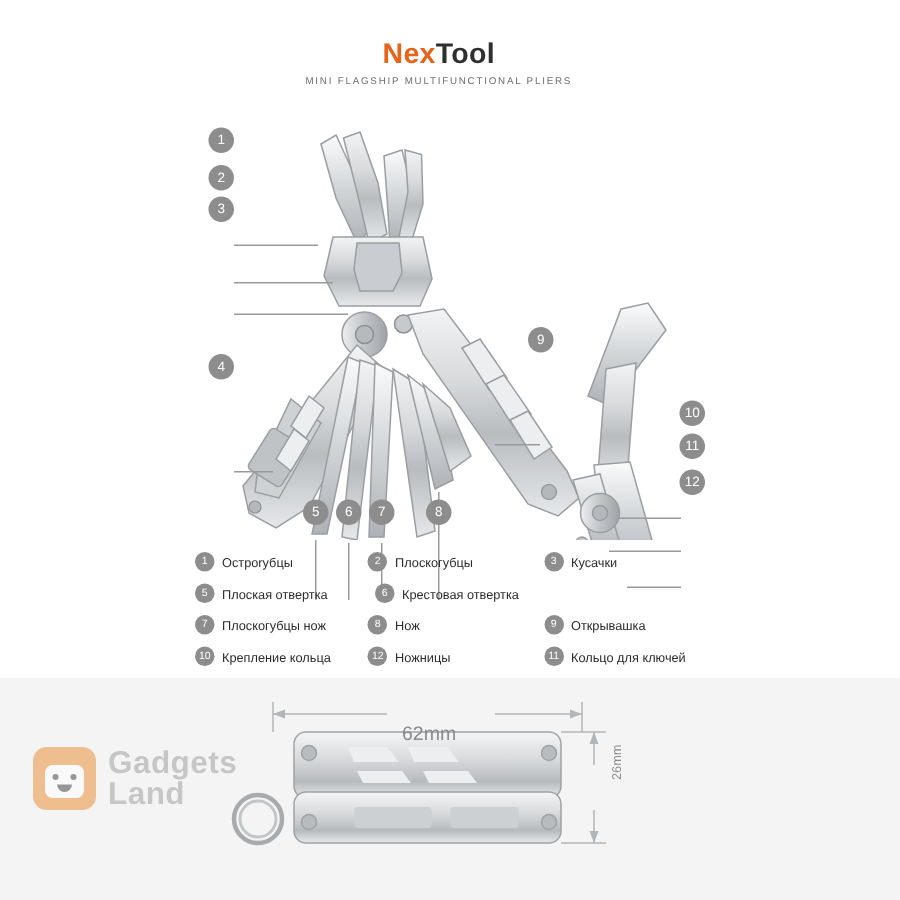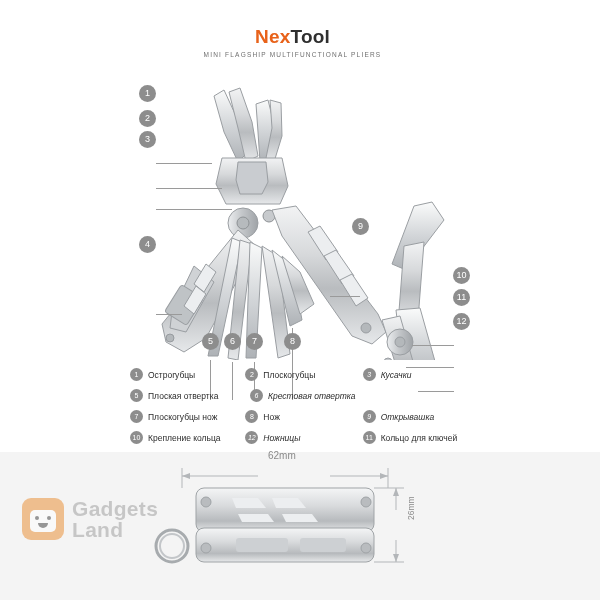--- a/index.html
+++ b/index.html
@@ -110,36 +110,36 @@
     font-size: 7px;
     line-height: 13px;
     text-align: center;
     margin-right: 5px;
   }
   .legend-item .txt {
     white-space: nowrap;
   }
   .col1 { width: 118px; }
   .col2 { width: 120px; }
-  .col3 { width: 120px; font-style: italic; }
+  .col3 { width: 120px; }
 
   
   .dim-area {
     position: absolute;
     top: 452px;
     left: 0;
     width: 600px;
     height: 148px;
     background: #f4f4f4;
   }
   .dim-label-w {
     position: absolute;
-    top: 450px;
+    top: 481px;
     left: 268px;
-    font-size: 10px;
+    font-size: 13px;
     color: #8a8a8a;
   }
   .dim-label-h {
     position: absolute;
     top: 520px;
     left: 406px;
     font-size: 8.5px;
     color: #8a8a8a;
     transform: rotate(-90deg);
     transform-origin: left top;

